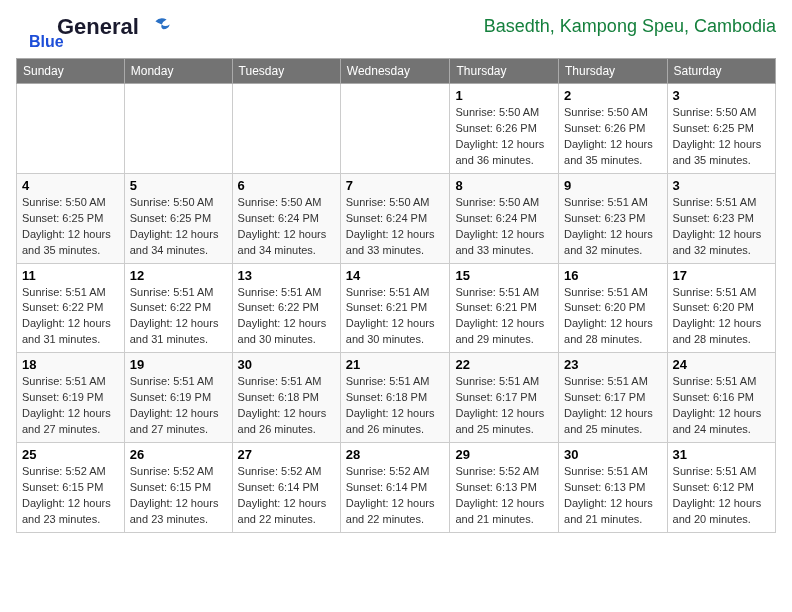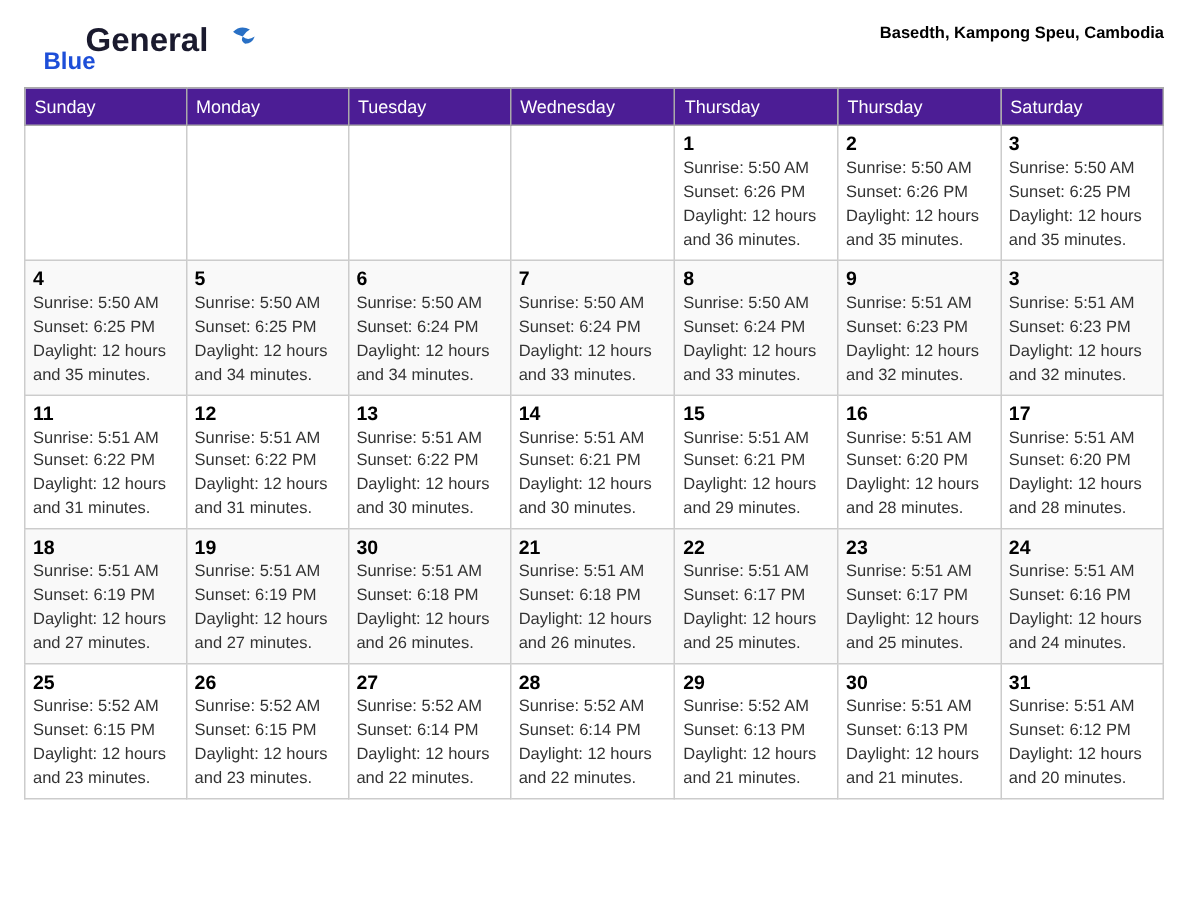--- a/index.html
+++ b/index.html
@@ -34,31 +34,30 @@
     }
     .title-block {
       text-align: right;
     }
     .month-title {
       font-size: 38px;
       color: #1a1a2e;
       font-weight: normal;
     }
     .subtitle {
-      font-size: 11px;
-      color: #000000;
-      font-weight: bold;
+      font-size: 18px;
+      color: #15803d;
     }
     .calendar {
       width: 100%;
       border-collapse: collapse;
       font-size: 11px;
     }
     .calendar th {
-      background-color: #4c1d95;
+      background-color: #737373;
       color: #fff;
       text-align: left;
       padding: 5px 6px;
       font-size: 12px;
       font-weight: normal;
       border: 1px solid #aaa;
     }
     .calendar td {
       vertical-align: top;
       border: 1px solid #ccc;

